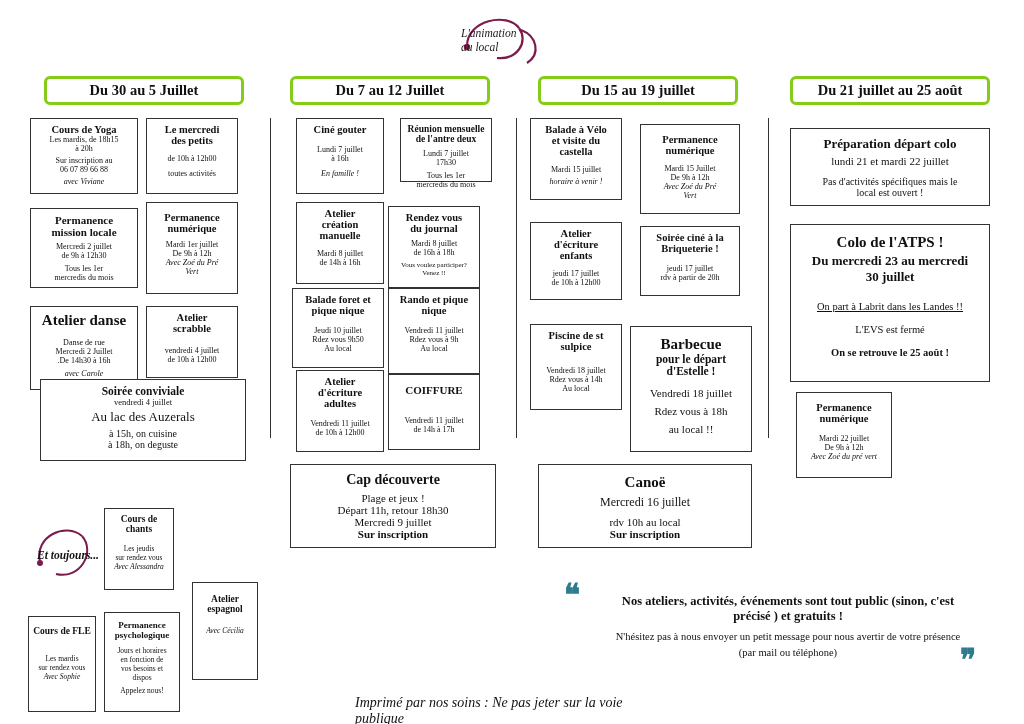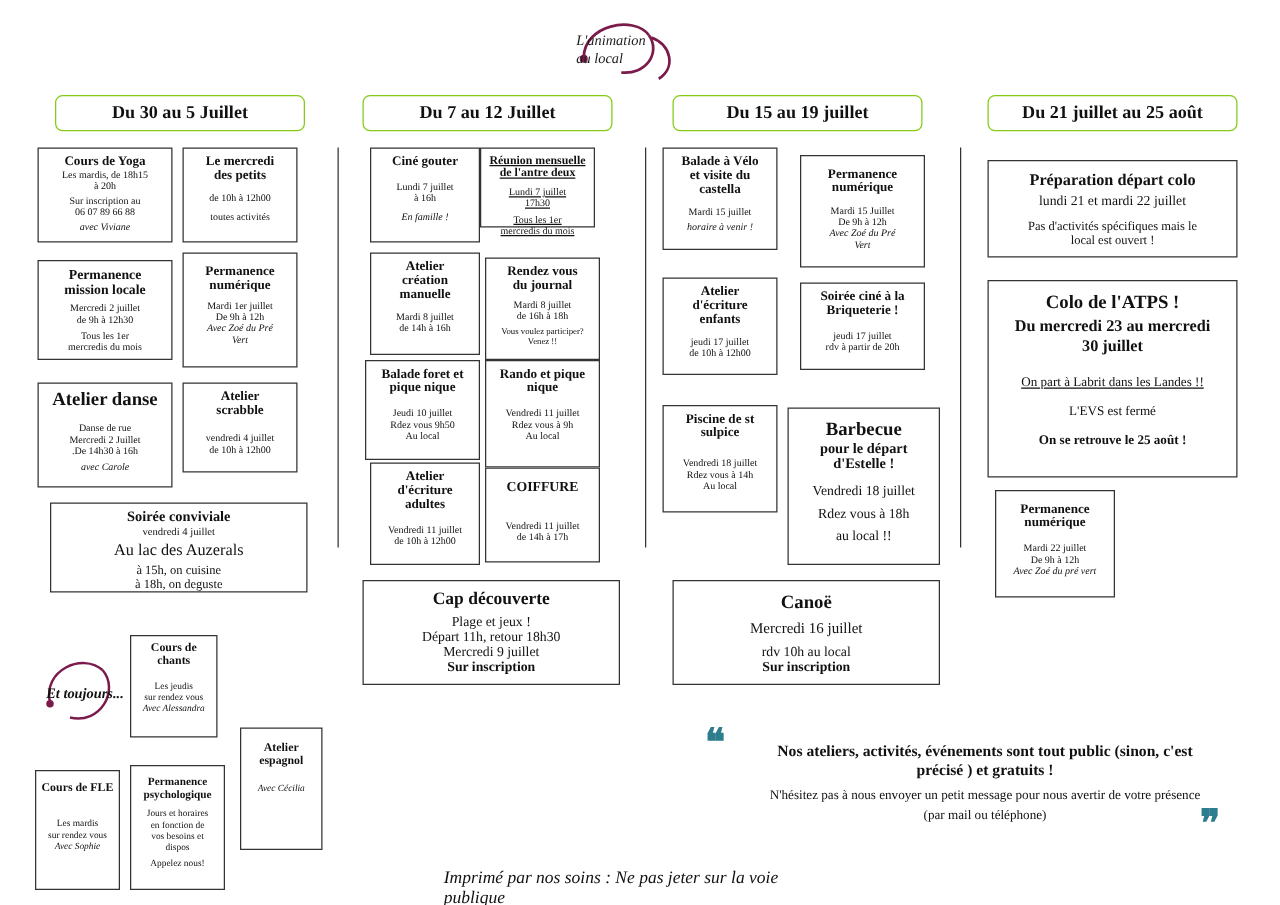--- a/index.html
+++ b/index.html
@@ -20,21 +20,21 @@
     background:#fff;
     box-sizing:border-box;
     text-align:center;
     padding:5px 4px;
   }
   .card .t{font-weight:bold;}
 
   
   .weekhdr{
     position:absolute;
-    border:1px solid #84cc16;
+    border:3px solid #84cc16;
     border-radius:6px;
     background:#fff;
     box-sizing:border-box;
     text-align:center;
     font-weight:bold;
     font-size:14.5px;
     display:flex;align-items:center;justify-content:center;
   }
 
   
@@ -136,36 +136,36 @@
     <div class="xs" style="font-style:italic;margin-top:4px;">avec Carole</div>
   </div>
 
   <div class="card" style="left:146px;top:306px;width:92px;height:72px;">
     <div class="t" style="font-size:10.5px;">Atelier</div>
     <div class="t" style="font-size:10.5px;">scrabble</div>
     <div class="xs" style="margin-top:12px;">vendredi 4 juillet</div>
     <div class="xs">de 10h à 12h00</div>
   </div>
 
-  <div class="card" style="left:40px;top:402px;width:206px;height:72px;">
+  <div class="card" style="left:40px;top:379px;width:206px;height:82px;">
     <div class="t" style="font-size:11.5px;">Soirée conviviale</div>
     <div class="small">vendredi 4 juillet</div>
     <div style="font-size:13px;margin-top:2px;">Au lac des Auzerals</div>
     <div class="small" style="font-size:10px;margin-top:3px;">à 15h, on cuisine</div>
     <div class="small" style="font-size:10px;">à 18h, on deguste</div>
   </div>
 
   <div class="card" style="left:296px;top:118px;width:88px;height:76px;">
     <div class="t" style="font-size:10.5px;">Ciné gouter</div>
     <div class="xs" style="margin-top:10px;">Lundi 7 juillet</div>
     <div class="xs">à 16h</div>
     <div class="xs" style="font-style:italic;margin-top:6px;">En famille !</div>
   </div>
 
-  <div class="card" style="left:384px;top:118px;width:92px;height:64px;text-decoration:underline;">
+  <div class="card" style="left:400px;top:118px;width:92px;height:64px;">
     <div class="t" style="font-size:9.5px;">Réunion mensuelle</div>
     <div class="t" style="font-size:9.5px;">de l'antre deux</div>
     <div class="xs" style="margin-top:5px;">Lundi 7 juillet</div>
     <div class="xs">17h30</div>
     <div class="xs" style="margin-top:4px;">Tous les 1er</div>
     <div class="xs">mercredis du mois</div>
   </div>
 
   <div class="card" style="left:296px;top:202px;width:88px;height:82px;">
     <div class="t" style="font-size:10.5px;">Atelier</div>

